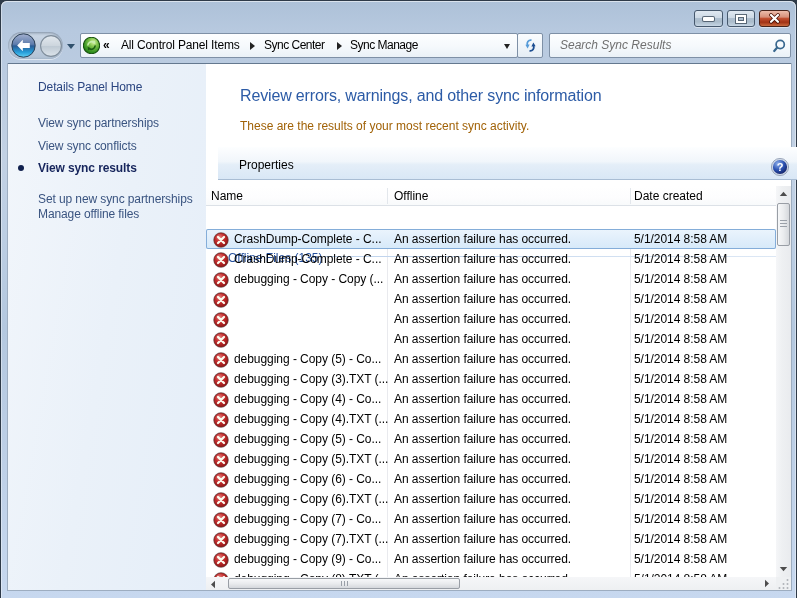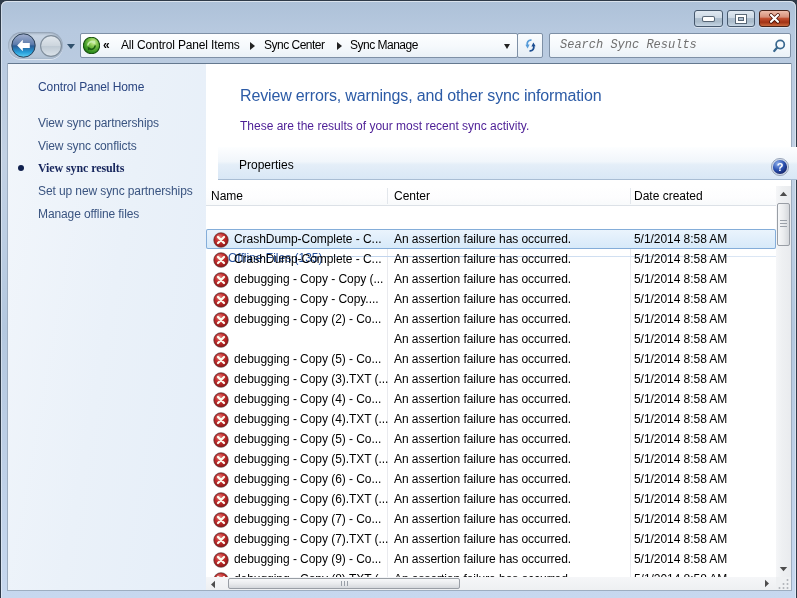--- a/index.html
+++ b/index.html
@@ -16,33 +16,33 @@
   background:linear-gradient(180deg,#edbcaa 0%,#d8917b 40%,#c24f30 50%,#a23316 75%,#ca6a3e 100%); }
 .minbar { position:absolute; left:8px; top:6px; width:11px; height:4px; background:#fff; border-radius:1px; box-shadow:0 0 0 1px rgba(70,85,100,0.85); }
 .maxsq { position:absolute; left:8px; top:4px; width:10px; height:8px; border:2px solid #fff; box-shadow:0 0 0 1px rgba(70,85,100,0.85), inset 0 0 0 1px rgba(70,85,100,0.85); }
 
 .orbcapsule { position:absolute; left:8px; top:32px; width:55px; height:27px; border-radius:14px; background:linear-gradient(180deg,#ccd8e6,#b2c2d5); box-shadow:inset 0 1px 3px rgba(70,90,115,0.6), 0 1px 0 rgba(255,255,255,0.55); }
 .addr { position:absolute; left:80px; top:33px; width:438px; height:25px; background:linear-gradient(180deg,#fdfeff 0%,#f5f9fc 55%,#eaf1f7 100%); border:1px solid #7e90a6; border-radius:2px; }
 .refreshbtn { position:absolute; left:517px; top:33px; width:26px; height:25px; background:linear-gradient(180deg,#fafcfe,#eef4f9 60%,#e4edf5); border:1px solid #7e90a6; border-radius:2px; }
 .bc { position:absolute; top:0; height:23px; line-height:23px; font-size:12px; color:#000; letter-spacing:-0.15px; }
 .tri { position:absolute; top:8px; width:0; height:0; border-top:4px solid transparent; border-bottom:4px solid transparent; border-left:5px solid #222; }
 .search { position:absolute; left:549px; top:33px; width:242px; height:25px; background:linear-gradient(180deg,#fdfeff 0%,#f5f9fc 55%,#eaf1f7 100%); border:1px solid #7e90a6; border-radius:2px; }
-.search .ph { position:absolute; left:10px; top:0; height:19px; line-height:23px; font-style:italic; font-size:12px; color:#707070;font-family:Liberation Mono, monospace; }
+.search .ph { position:absolute; left:10px; top:0; height:19px; line-height:23px; font-style:italic; font-size:12px; color:#707070; }
 .ddarrow { position:absolute; left:67px; top:44px; width:0; height:0; border-left:4px solid transparent; border-right:4px solid transparent; border-top:5px solid #30506c; }
 
 .client { position:absolute; left:8px; top:64px; width:783px; height:526px; background:#fff; box-shadow:0 -1px 0 #64788f, 0 0 0 1px #9dadc0; }
 .side { position:absolute; left:0; top:0; width:198px; height:526px; background:linear-gradient(100deg,#f2f6fb 0%,#eaf1f9 50%,#e5eef9 100%); }
 .side div { position:absolute; left:30px; font-size:12px; letter-spacing:-0.1px; }
 .side .home { color:#2a4580; }
 .task { color:#3a5480; }
-.task.selb { color:#16255c; font-weight:bold;font-family:Liberation Serif, serif; }
+.task.selb { color:#16255c; font-weight:bold; }
 .bullet { position:absolute; left:10px; top:101px; width:6px; height:6px; border-radius:3px; background:#10204e; }
 .main { position:absolute; left:198px; top:0; width:585px; height:526px; background:#fff; }
 h1 { position:absolute; left:34px; top:23px; font-size:16px; font-weight:normal; color:#2c5ba6; letter-spacing:-0.15px; }
-.sub { position:absolute; left:34px; top:55px; font-size:12px; color:#4c1d95; }
+.sub { position:absolute; left:34px; top:55px; font-size:12px; color:#a16207; }
 .propbar { position:absolute; left:12px; top:83px; width:585px; height:33px;
   background:linear-gradient(180deg,#fdfeff 0%,#f1f6fb 45%,#e4eef8 55%,#d9e7f6 100%);
   border-bottom:1px solid #a9bdd4; }
 .propbar .lbl { position:absolute; left:21px; top:11px; font-size:12px; color:#000; }
 .helpicon { position:absolute; left:553px; top:11px; }
 
 .list { position:absolute; left:0; top:122px; width:570px; height:391px; overflow:hidden; background:#fff; }
 .hdr { position:absolute; left:0; top:0; width:570px; height:20px; background:linear-gradient(180deg,#ffffff,#fdfdfe 60%,#f8fafb); border-bottom:1px solid #dce1e7; font-size:12px; color:#000; }
 .hdr .c1 { position:absolute; left:5px; top:3px;text-align:center; }
 .hdr .c2 { position:absolute; left:188px; top:3px; }
@@ -136,25 +136,25 @@
 </div>
 <div class="search">
     <span class="ph">Search Sync Results</span>
  <svg style="position:absolute;left:222px;top:5px" width="16" height="16" viewBox="0 0 16 16">
   <circle cx="8.2" cy="5.5" r="4.1" fill="none" stroke="#39688f" stroke-width="1.7"></circle>
   <path d="M5.2 8.5 L2.2 12" stroke="#39688f" stroke-width="2.2" stroke-linecap="round"></path>
  </svg>
 </div>
 <div class="client">
  <div class="side">
-  <div class="home" style="top:16px">Control Panel Home</div>
+  <div class="home" style="top:16px">Details Panel Home</div>
   <div class="task" style="top:52px">View sync partnerships</div>
   <div class="task" style="top:75px">View sync conflicts</div>
   <div class="task selb" style="top:97px">View sync results</div>
-  <div class="task" style="top:120px">Set up new sync partnerships</div>
+  <div class="task" style="top:128px">Set up new sync partnerships</div>
   <div class="task" style="top:143px">Manage offline files</div>
   <span class="bullet"></span>
  </div>
  <div class="main">
   <h1>Review errors, warnings, and other sync information</h1>
   <div class="sub">These are the results of your most recent sync activity.</div>
   <div class="propbar">
         <span class="lbl">Properties</span>
    <svg class="helpicon" width="18" height="18" viewBox="0 0 18 18">
     <defs>
@@ -166,21 +166,21 @@
             </radialGradient>
           </defs>
     <circle cx="9" cy="9" r="8.6" fill="#cfd8e6" stroke="#8a97ad" stroke-width="0.8"></circle>
     <circle cx="9" cy="9" r="7.1" fill="url(#hg)"></circle>
     <text x="9" y="12.8" text-anchor="middle" font-size="11" font-weight="bold" fill="#ffffff" font-family="Liberation Sans">?</text>
    </svg>
   </div>
   <div class="list">
    <div class="hdr">
           <span class="c1">Name</span>
-          <span class="c2">Center</span>
+          <span class="c2">Offline</span>
           <span class="c3">Date created</span>
      <span class="hsep" style="left:181px"></span>
           <span class="hsep" style="left:424px"></span>
         </div>
    <div class="lrows">
    <span style="position:absolute;left:181px;top:23px;width:1px;height:348px;background:#e9eaee"></span>
           <span style="position:absolute;left:424px;top:23px;width:1px;height:348px;background:#e9eaee"></span>
    <div class="grp">
             <span class="gt">Offline Files (135)</span>
             <span class="gl"></span>
@@ -242,38 +242,36 @@
                   <radialGradient id="rg3" cx="40%" cy="32%" r="78%">
                     <stop offset="0" stop-color="#e48787"></stop>
                     <stop offset="0.4" stop-color="#c62e2e"></stop>
                     <stop offset="1" stop-color="#871212"></stop>
                   </radialGradient>
                 </defs>
                 <circle cx="8" cy="8" r="7.7" fill="#999493"></circle>
                 <circle cx="8" cy="8" r="7" fill="url(#rg3)" stroke="#6d1010" stroke-width="0.6"></circle>
                 <path d="M5 5 L11 11 M11 5 L5 11" stroke="#fdfbee" stroke-width="2.3" stroke-linecap="round"></path>
               </svg></span>
-<span class="nm">debugging - Copy - Copy....</span>
             <span class="dt">An assertion failure has occurred.</span>
             <span class="dc">5/1/2014 8:58 AM</span>
           </div>
 <div class="row" style="top:103px">
 <span class="erricon"><svg width="16" height="16" viewBox="0 0 16 16">
                 <defs>
                   <radialGradient id="rg4" cx="40%" cy="32%" r="78%">
                     <stop offset="0" stop-color="#e48787"></stop>
                     <stop offset="0.4" stop-color="#c62e2e"></stop>
                     <stop offset="1" stop-color="#871212"></stop>
                   </radialGradient>
                 </defs>
                 <circle cx="8" cy="8" r="7.7" fill="#999493"></circle>
                 <circle cx="8" cy="8" r="7" fill="url(#rg4)" stroke="#6d1010" stroke-width="0.6"></circle>
                 <path d="M5 5 L11 11 M11 5 L5 11" stroke="#fdfbee" stroke-width="2.3" stroke-linecap="round"></path>
               </svg></span>
-<span class="nm">debugging - Copy (2) - Co...</span>
             <span class="dt">An assertion failure has occurred.</span>
             <span class="dc">5/1/2014 8:58 AM</span>
           </div>
 <div class="row" style="top:123px">
 <span class="erricon"><svg width="16" height="16" viewBox="0 0 16 16">
                 <defs>
                   <radialGradient id="rg5" cx="40%" cy="32%" r="78%">
                     <stop offset="0" stop-color="#e48787"></stop>
                     <stop offset="0.4" stop-color="#c62e2e"></stop>
                     <stop offset="1" stop-color="#871212"></stop>

